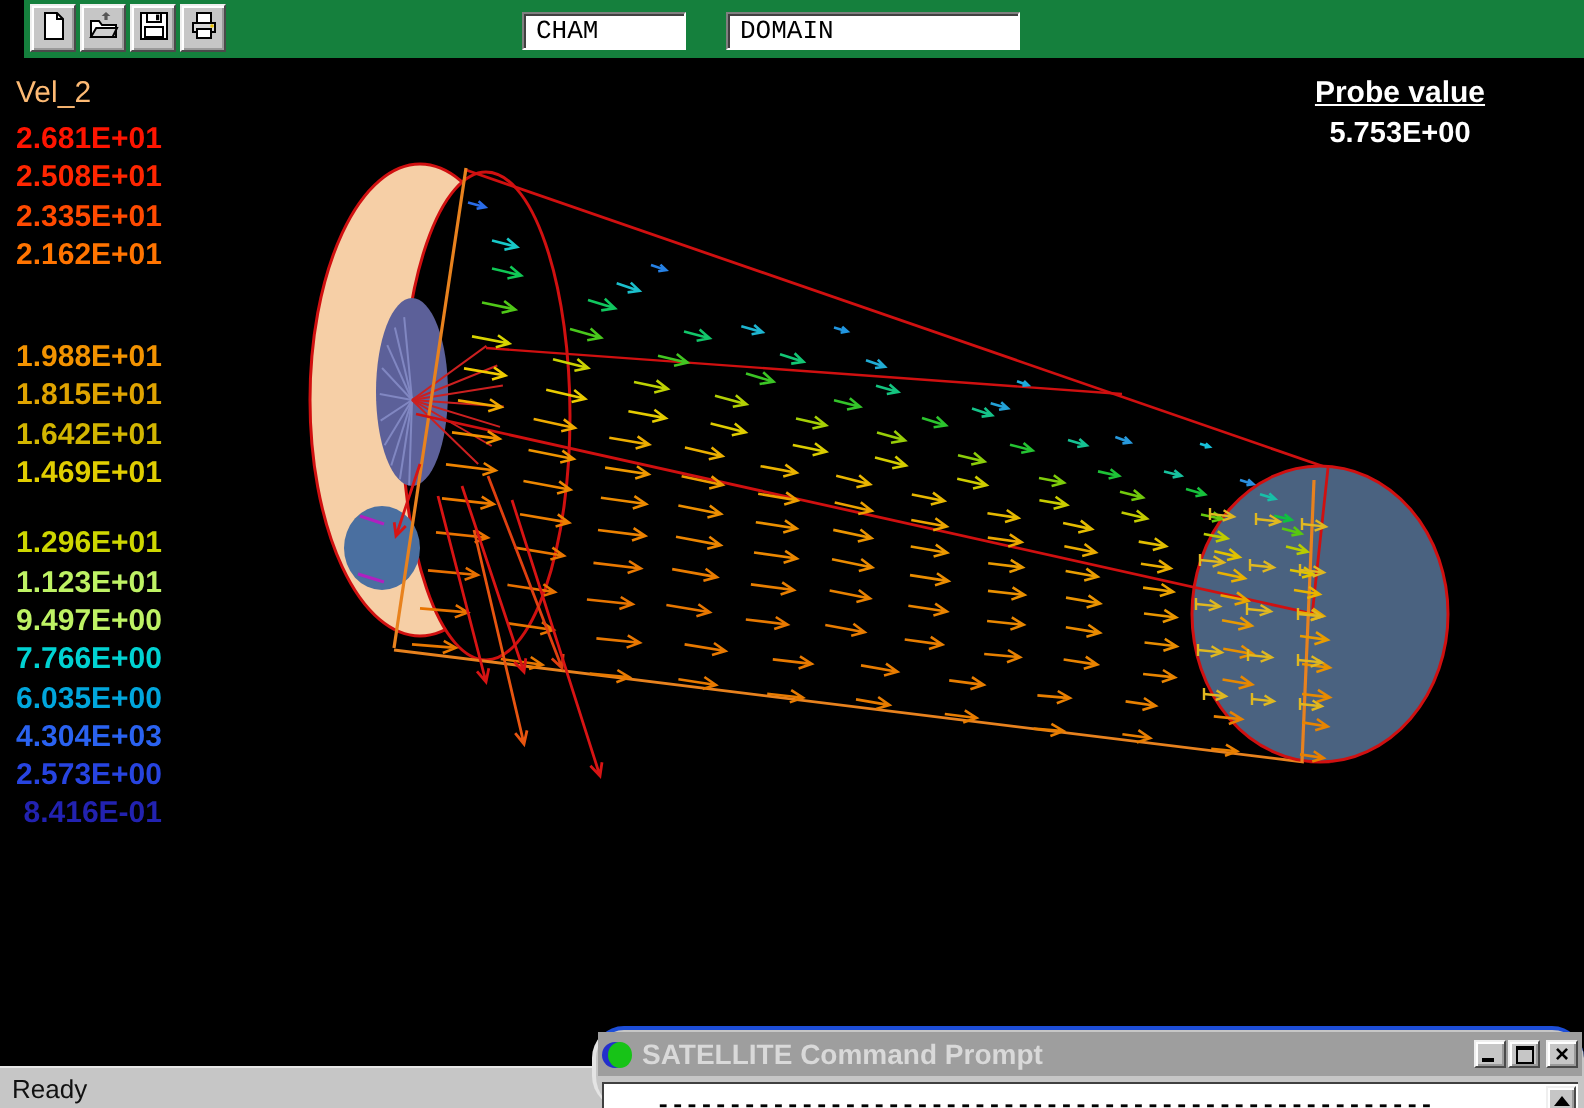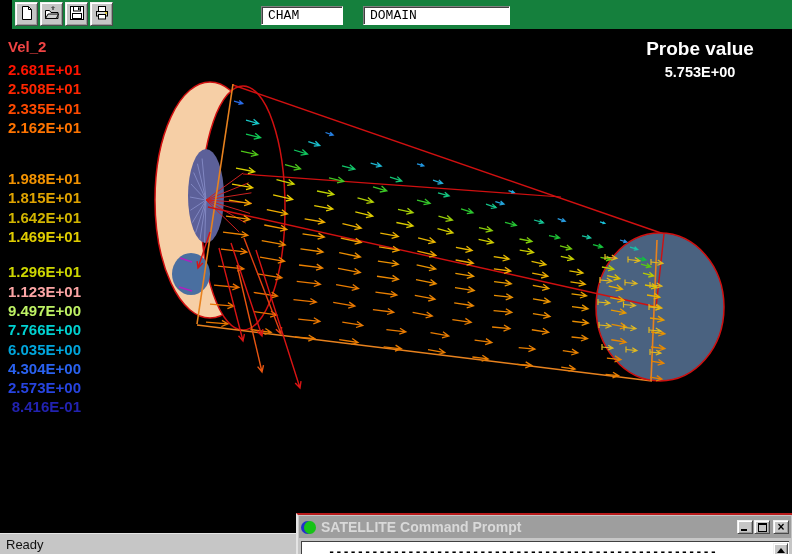--- a/index.html
+++ b/index.html
@@ -16,33 +16,33 @@
             border:1px solid #808080;border-right-color:#fff;border-bottom-color:#fff;
             box-shadow:inset 1px 1px 0 #404040;
             font-family:"Liberation Mono",monospace;font-size:13px;color:#000;
             padding:1px 0 1px 6px;}
   #field-case{left:249px;width:74px;}
   #field-domain{left:351px;width:139px;}
   
   svg.scene{position:absolute;left:0;top:0;z-index:5;pointer-events:none;}
   
   .legend{position:absolute;left:8px;top:38px;z-index:10;}
-  .legend-title{color:#ef4444;font-size:15px;font-weight:bold;margin-bottom:5px;}
+  .legend-title{color:#fdba74;font-size:15px;font-weight:normal;margin-bottom:5px;}
   .legend-row{font-size:15px;font-weight:bold;line-height:19.3px;white-space:nowrap;text-align:right;}
   
   .probe{position:absolute;left:638px;top:38px;width:124px;text-align:center;color:#fff;z-index:10;}
-  .probe-label{font-size:19px;font-weight:bold;}
+  .probe-label{font-size:15px;font-weight:bold;text-decoration:underline;}
   .probe-value{font-size:14.5px;font-weight:bold;margin-top:4px;}
   
   .statusbar{position:absolute;left:0;top:533px;width:792px;height:21px;background:#c6c6c6;
              border-top:1px solid #e6e6e6;z-index:20;box-sizing:border-box;}
   .status-text{font-size:13px;color:#111;padding:3px 0 0 6px;}
   
   .cmdwin{position:absolute;left:296px;top:513px;width:496px;height:41px;background:#c6c6c6;z-index:30;
-          border-left:2px solid #e4e4e4;border-top:2px solid #b91c1c;box-sizing:border-box;}
+          border-left:2px solid #e4e4e4;border-top:2px solid #1d4ed8;box-sizing:border-box;border-radius:16px;}
   .cmd-title{height:22px;margin:1px 1px 0 1px;background:#9e9e9e;display:flex;align-items:center;padding:0 2px;}
   .cmd-icon{width:15px;height:15px;position:relative;flex:0 0 auto;}
   .cmd-icon .blue{position:absolute;left:0;top:1px;width:13px;height:13px;border-radius:50%;background:#2330cc;}
   .cmd-icon .green{position:absolute;left:3px;top:1px;width:12px;height:13px;border-radius:50%;background:#17c317;}
   .cmd-title-text{flex:1;color:#d9d9d9;font-size:14px;font-weight:bold;margin-left:5px;white-space:nowrap;
                   overflow:hidden;}
   .cmd-btn{width:16px;height:14px;background:#c6c6c6;padding:0;margin-left:1px;position:relative;
            border:1px solid;border-color:#efefef #4a4a4a #4a4a4a #efefef;
            box-shadow:inset 1px 1px 0 #fff, inset -1px -1px 0 #9a9a9a;
            font-size:11px;font-weight:bold;line-height:10px;color:#000;}
@@ -332,25 +332,25 @@
     <div id="legend-rows">
         <div class="legend-row" style="color: rgb(255, 20, 0);">2.681E+01</div>
         <div class="legend-row" style="color: rgb(255, 38, 0);">2.508E+01</div>
         <div class="legend-row" style="color: rgb(255, 74, 0);">2.335E+01</div>
         <div class="legend-row" style="color: rgb(255, 116, 0);">2.162E+01</div>
         <div class="legend-row" style="color: rgb(243, 147, 0); margin-top: 32px;">1.988E+01</div>
         <div class="legend-row" style="color: rgb(223, 163, 0);">1.815E+01</div>
         <div class="legend-row" style="color: rgb(210, 181, 0);">1.642E+01</div>
         <div class="legend-row" style="color: rgb(224, 205, 0);">1.469E+01</div>
         <div class="legend-row" style="color: rgb(205, 214, 0); margin-top: 16px;">1.296E+01</div>
-        <div class="legend-row" style="color: #fca5a5;">1.123E+01</div>
+        <div class="legend-row" style="color: #bef264;">1.123E+01</div>
         <div class="legend-row" style="color: #bef264;">9.497E+00</div>
         <div class="legend-row" style="color: rgb(0, 210, 210);">7.766E+00</div>
         <div class="legend-row" style="color: rgb(0, 166, 220);">6.035E+00</div>
-        <div class="legend-row" style="color: rgb(42, 98, 240);">4.304E+00</div>
+        <div class="legend-row" style="color: rgb(42, 98, 240);">4.304E+03</div>
         <div class="legend-row" style="color: rgb(39, 68, 224);">2.573E+00</div>
         <div class="legend-row" style="color: rgb(34, 34, 176);">8.416E-01</div>
       </div>
   </div>
 
   <div class="probe">
     <div class="probe-label">Probe value</div>
     <div class="probe-value">5.753E+00</div>
   </div>
 

